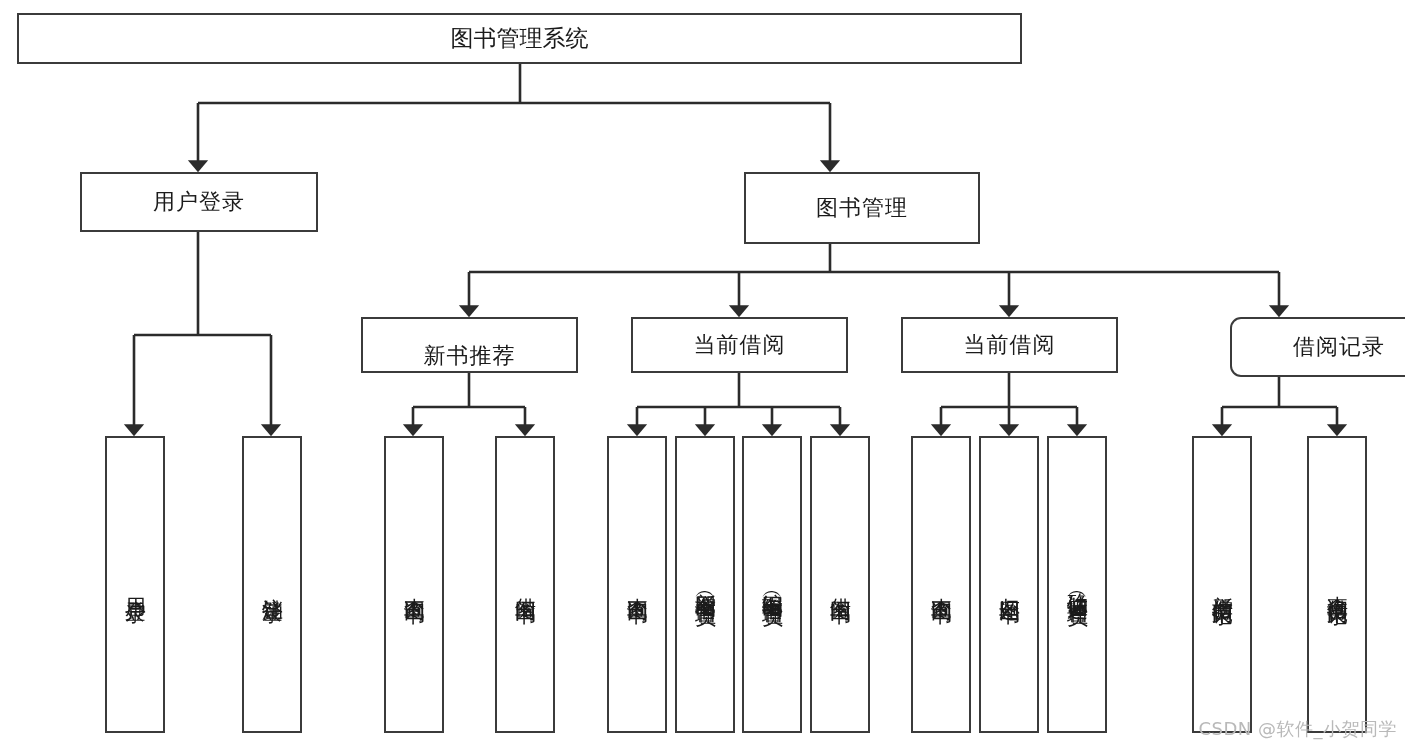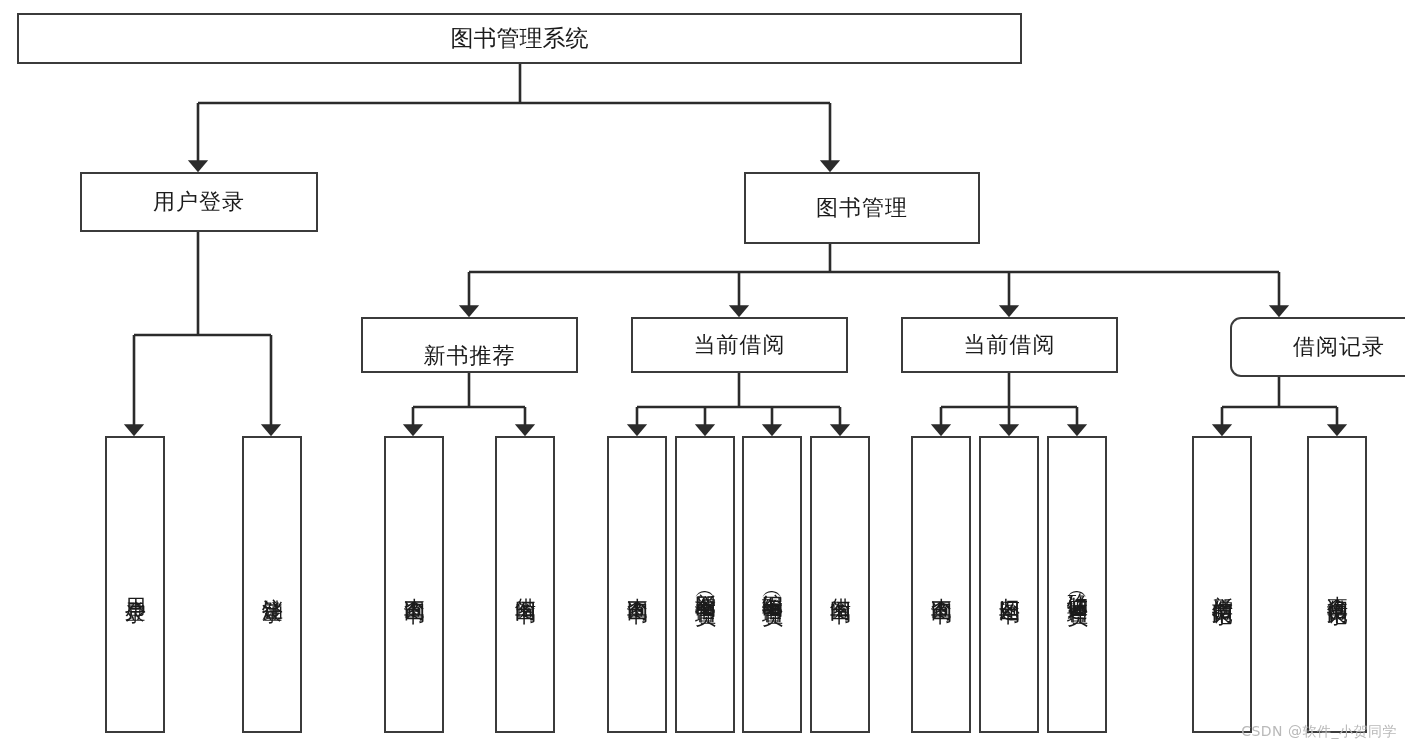--- a/index.html
+++ b/index.html
@@ -11,21 +11,21 @@
         border:2.5px solid #3b3b3b;display:flex;align-items:center;
         justify-content:center;color:#1b1b1b;}
   .node.h{font-size:22px;letter-spacing:1px;}
   .node.root{font-size:23px;}
   .leaf{position:absolute;box-sizing:border-box;background:#ffffff;
         border:2.5px solid #3b3b3b;display:flex;align-items:center;
         justify-content:center;}
   .vtext{writing-mode:vertical-rl;text-orientation:upright;
          font-size:21px;line-height:1.28;letter-spacing:2px;color:#1b1b1b;
          white-space:nowrap;text-align:center;}
-  #watermark{position:absolute;right:8px;bottom:6px;font-size:14px;
+  #watermark{position:absolute;right:8px;bottom:6px;font-size:18px;
              color:#b9b9b9;letter-spacing:0.5px;white-space:nowrap;}
 </style>
 </head>
 <body>
 
 <div id="stage">
 
   <svg id="wires" viewBox="0 0 1405 747" xmlns="http://www.w3.org/2000/svg">
     <defs>
       <marker id="ar" markerWidth="9" markerHeight="9" refX="2.2" refY="4.5" orient="auto" markerUnits="strokeWidth">

